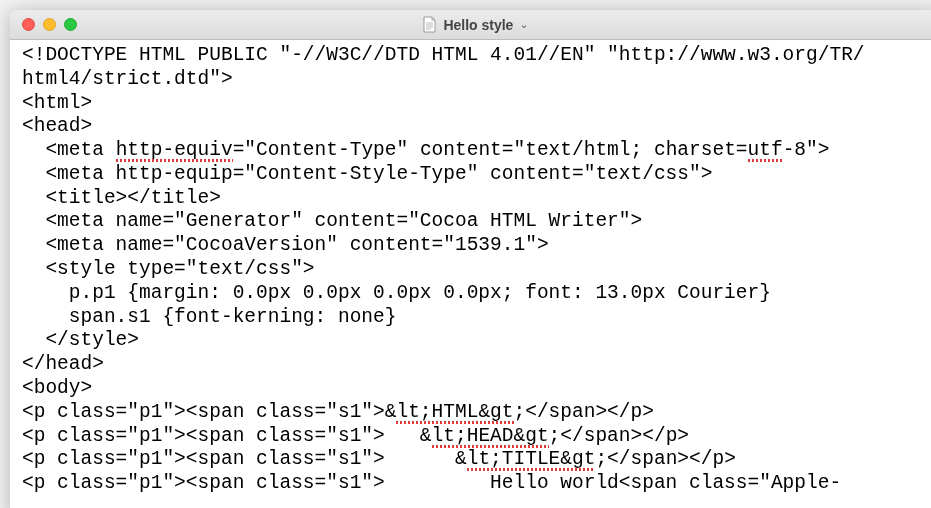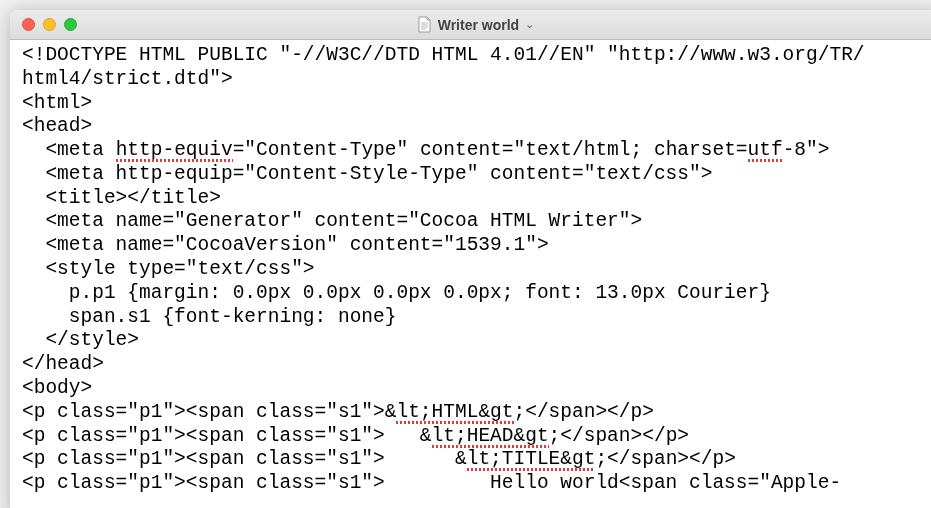--- a/index.html
+++ b/index.html
@@ -114,18 +114,18 @@
       <span class="doc-icon">
         <svg width="15" height="17" viewBox="0 0 15 17">
           <path d="M2 1 L10 1 L13 4 L13 16 L2 16 Z" fill="#ffffff" stroke="#9a9a9a" stroke-width="1"></path>
           <path d="M10 1 L10 4 L13 4" fill="none" stroke="#9a9a9a" stroke-width="1"></path>
           <line x1="4" y1="7" x2="11" y2="7" stroke="#bbb" stroke-width="1"></line>
           <line x1="4" y1="9" x2="11" y2="9" stroke="#bbb" stroke-width="1"></line>
           <line x1="4" y1="11" x2="11" y2="11" stroke="#bbb" stroke-width="1"></line>
           <line x1="4" y1="13" x2="9" y2="13" stroke="#bbb" stroke-width="1"></line>
         </svg>
       </span>
-      <span class="title-text">Writer world</span>
+      <span class="title-text">Hello style</span>
       <span class="chev">⌄</span>
     </div>
   </div>
   <div class="content" id="code-content"><div class="line"><span>&lt;!DOCTYPE HTML PUBLIC "-//W3C//DTD HTML 4.01//EN" "http://www.w3.org/TR/</span></div><div class="line"><span>html4/strict.dtd"&gt;</span></div><div class="line"><span>&lt;html&gt;</span></div><div class="line"><span>&lt;head&gt;</span></div><div class="line"><span>  &lt;meta </span><span class="spell">http-equiv</span><span>="Content-Type" content="text/html; charset=</span><span class="spell">utf</span><span>-8"&gt;</span></div><div class="line"><span>  &lt;meta http-equip="Content-Style-Type" content="text/css"&gt;</span></div><div class="line"><span>  &lt;title&gt;&lt;/title&gt;</span></div><div class="line"><span>  &lt;meta name="Generator" content="Cocoa HTML Writer"&gt;</span></div><div class="line"><span>  &lt;meta name="CocoaVersion" content="1539.1"&gt;</span></div><div class="line"><span>  &lt;style type="text/css"&gt;</span></div><div class="line"><span>    p.p1 {margin: 0.0px 0.0px 0.0px 0.0px; font: 13.0px Courier}</span></div><div class="line"><span>    span.s1 {font-kerning: none}</span></div><div class="line"><span>  &lt;/style&gt;</span></div><div class="line"><span>&lt;/head&gt;</span></div><div class="line"><span>&lt;body&gt;</span></div><div class="line"><span>&lt;p class="p1"&gt;&lt;span class="s1"&gt;&amp;</span><span class="spell">lt;HTML&amp;gt</span><span>;&lt;/span&gt;&lt;/p&gt;</span></div><div class="line"><span>&lt;p class="p1"&gt;&lt;span class="s1"&gt;   &amp;</span><span class="spell">lt;HEAD&amp;gt</span><span>;&lt;/span&gt;&lt;/p&gt;</span></div><div class="line"><span>&lt;p class="p1"&gt;&lt;span class="s1"&gt;      &amp;</span><span class="spell">lt;TITLE&amp;gt</span><span>;&lt;/span&gt;&lt;/p&gt;</span></div><div class="line"><span>&lt;p class="p1"&gt;&lt;span class="s1"&gt;         Hello world&lt;span class="Apple-</span></div></div>
 </div>
 
 </body></html>

